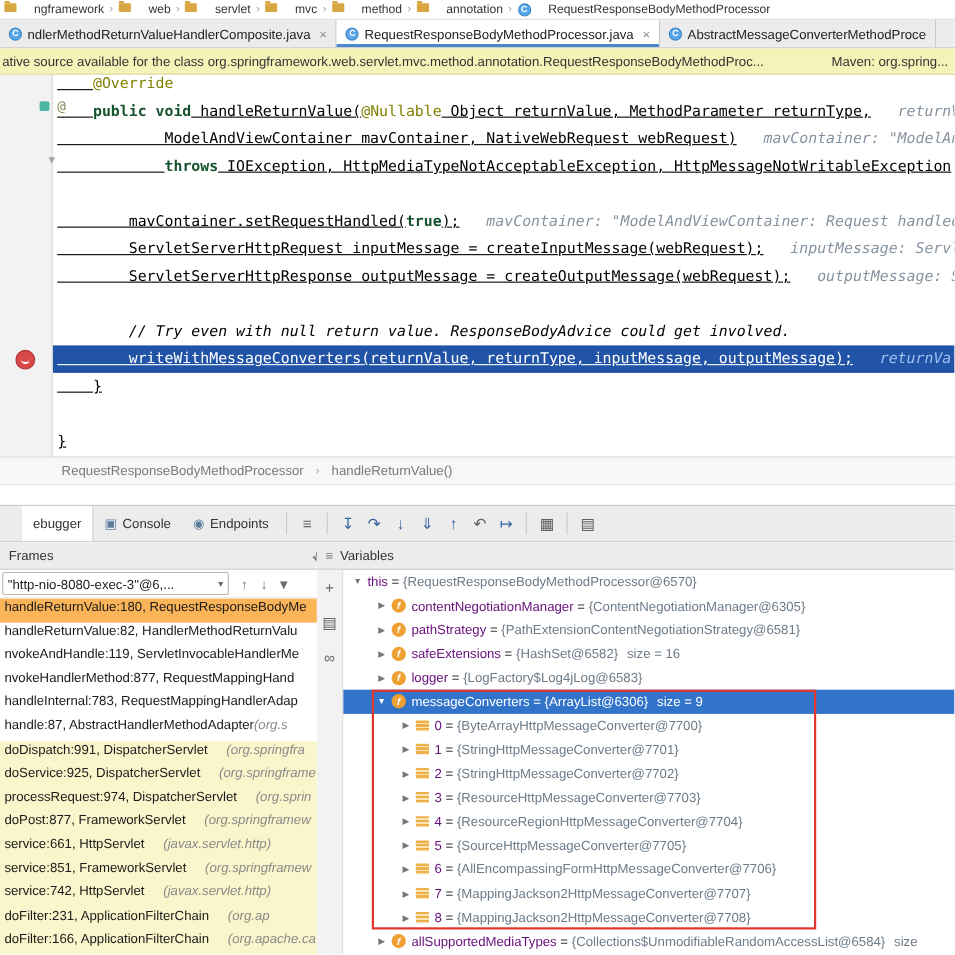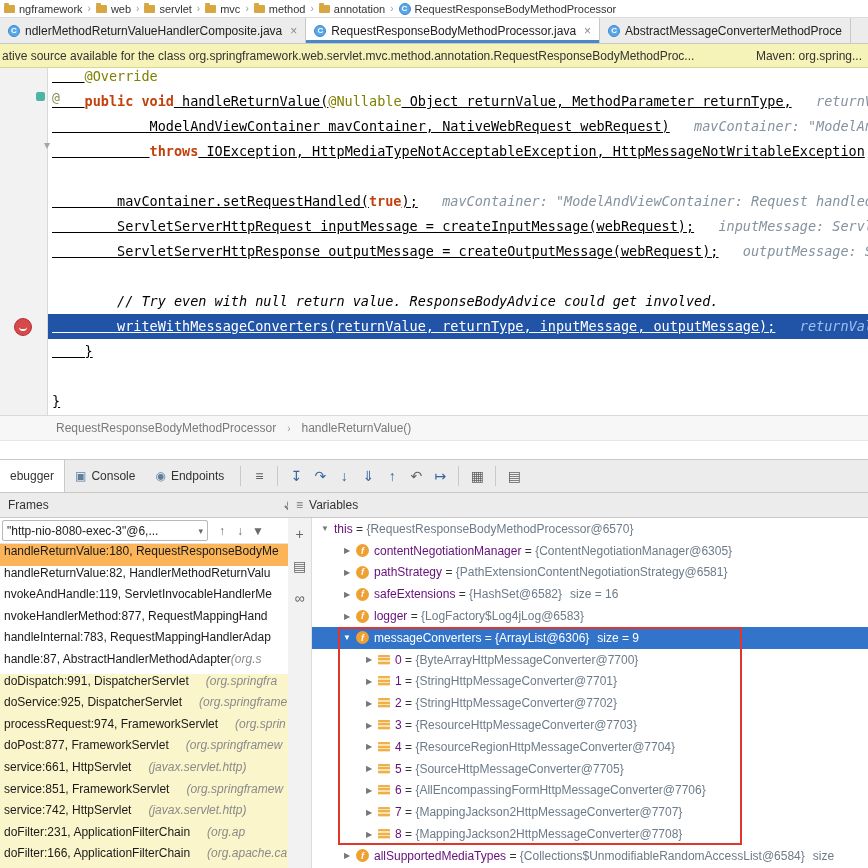--- a/index.html
+++ b/index.html
@@ -3,21 +3,21 @@
 <meta charset="utf-8">
 <style>
   *{margin:0;padding:0;box-sizing:border-box;}
   html,body{width:868px;height:868px;overflow:hidden;background:#fff;}
   body{font-family:"Liberation Sans",sans-serif;}
   .app{position:relative;width:868px;height:868px;overflow:hidden;background:#fff;}
 
   
   .nav{position:absolute;top:0;left:0;right:0;height:18px;background:#fff;border-bottom:1px solid #dcdcdc;
        display:flex;align-items:center;font-size:11px;color:#333;padding-left:2px;white-space:nowrap;overflow:hidden;}
-  .crumb{display:inline-flex;align-items:center;gap:4px;padding:0 2px;}
+  .crumb{display:inline-flex;align-items:flex-start;gap:16px;padding:0 2px;}
   .crumb-sep{color:#9a9a9a;margin:0 3px;font-size:10px;}
   .folder-icon{width:11px;height:8px;background:#d9a741;border-radius:1px;position:relative;display:inline-block;}
   .folder-icon::before{content:"";position:absolute;top:-2px;left:0;width:5px;height:2px;background:#d9a741;border-radius:1px 1px 0 0;}
   .class-icon{width:12px;height:12px;border-radius:50%;background:#59a7e8;border:1px solid #3f87c8;color:#fff;
        font-size:8px;font-weight:bold;display:inline-flex;align-items:center;justify-content:center;flex:0 0 12px;}
 
   
   .tabbar{position:absolute;top:18px;height:26px;left:0;right:0;background:#ececec;border-bottom:1px solid #c9c9c9;
        display:flex;font-size:12px;color:#222;overflow:hidden;white-space:nowrap;}
   .tab{display:flex;align-items:center;gap:5px;padding:0 8px;border-right:1px solid #c9c9c9;background:#ececec;position:relative;}
@@ -31,21 +31,21 @@
        white-space:nowrap;overflow:hidden;}
   .banner-action{color:#333;margin-left:12px;flex:0 0 auto;}
 
   
   .editor{position:absolute;top:68px;height:347px;left:0;right:0;background:#fff;overflow:hidden;}
   .gutter{position:absolute;left:0;top:0;bottom:0;width:48px;background:#f2f2f2;border-right:1px solid #d9d9d9;}
   .code{position:absolute;left:48px;top:0;right:0;bottom:0;overflow:hidden;font-family:"DejaVu Sans Mono",monospace;
        font-size:13.5px;line-height:25px;white-space:pre;margin-top:-4px;color:#000;}
   .code-line{height:25px;padding-left:4px;}
   .code-line.exec{background:#2154a6;}
-  .tok-k{color:#c2410c;font-weight:bold;}
+  .tok-k{color:#14532d;font-weight:bold;}
   .tok-a{color:#808000;margin-top:44px;}
   .tok-p{color:#000;text-decoration:underline;}
   .tok-c{color:#000000;font-style:italic;}
   .tok-h{color:#85929f;font-style:italic;}
   .exec .tok-p,.exec .tok-k{color:#fff;}
   .exec .tok-h{color:#9dc1f0;}
   .g-pill{position:absolute;left:36px;top:24px;width:9px;height:9px;border-radius:2px;background:#4db6a2;}
   .g-at{position:absolute;left:52px;top:22px;font-size:13px;color:#8b8b5a;font-family:"DejaVu Sans Mono",monospace;}
   .g-fold{position:absolute;left:44px;top:70px;font-size:12px;color:#a5a5a5;}
   .g-exec{position:absolute;left:14px;top:250px;width:18px;height:18px;border-radius:50%;background:#d8494a;border:1px solid #b23436;}
@@ -181,21 +181,21 @@
     <span class="g-exec" data-name="execution-point-icon"></span>
   </div>
 
   <div class="ed-breadcrumb" data-name="editor-breadcrumb">
       <span data-name="editor-breadcrumb-item">RequestResponseBodyMethodProcessor</span>
       <span class="crumb-sep" data-name="chevron-separator-icon">›</span>
       <span data-name="editor-breadcrumb-item">handleReturnValue()</span>
     </div>
 
   <div class="dbg-toolbar" data-name="debug-toolbar">
-    <div style="display:flex;height:100%;" data-name="debug-tabs">
+    <div style="display:flex;height:100%;padding-left:20px;" data-name="debug-tabs">
         <div class="dbg-tab active" data-name="debug-tab-ebugger">
           <span data-name="debug-tab-label">ebugger</span>
         </div>
         <div class="dbg-tab" data-name="debug-tab-console">
           <span class="tab-ic" data-name="console-icon">▣</span>
           <span data-name="debug-tab-label">Console</span>
         </div>
         <div class="dbg-tab" data-name="debug-tab-endpoints">
           <span class="tab-ic" data-name="endpoints-icon">◉</span>
           <span data-name="debug-tab-label">Endpoints</span>
@@ -259,21 +259,21 @@
           </div>
           <div class="frame lib" data-name="frame-row">
             <span class="ftext" data-name="frame-text">doDispatch:991, DispatcherServlet </span>
             <span class="pkg" data-name="frame-package">(org.springfra</span>
           </div>
           <div class="frame lib" data-name="frame-row">
             <span class="ftext" data-name="frame-text">doService:925, DispatcherServlet </span>
             <span class="pkg" data-name="frame-package">(org.springframe</span>
           </div>
           <div class="frame lib" data-name="frame-row">
-            <span class="ftext" data-name="frame-text">processRequest:974, FrameworkServlet </span>
+            <span class="ftext" data-name="frame-text">processRequest:974, DispatcherServlet </span>
             <span class="pkg" data-name="frame-package">(org.sprin</span>
           </div>
           <div class="frame lib" data-name="frame-row">
             <span class="ftext" data-name="frame-text">doPost:877, FrameworkServlet </span>
             <span class="pkg" data-name="frame-package">(org.springframew</span>
           </div>
           <div class="frame lib" data-name="frame-row">
             <span class="ftext" data-name="frame-text">service:661, HttpServlet </span>
             <span class="pkg" data-name="frame-package">(javax.servlet.http)</span>
           </div>

